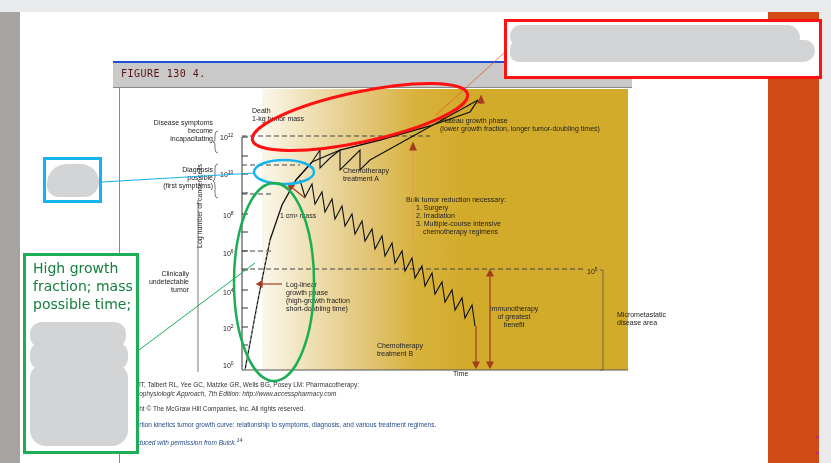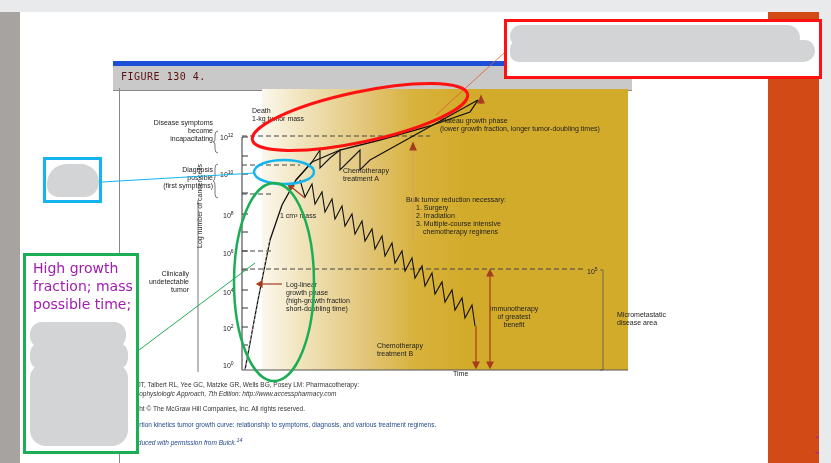--- a/index.html
+++ b/index.html
@@ -4,21 +4,21 @@
 <style>
   html,body{margin:0;padding:0;}
   body{width:831px;height:463px;position:relative;overflow:hidden;background:#e9eaec;font-family:"Liberation Sans",sans-serif;}
   .topbar{position:absolute;left:0;top:0;width:831px;height:12px;background:#e9eaec;border-bottom:1px solid #d0d0d0;}
   .leftgray{position:absolute;left:0;top:12px;width:20px;height:451px;background:#a6a3a1;}
   .slide{position:absolute;left:20px;top:12px;width:798px;height:451px;background:#fff;}
   .orange{position:absolute;left:768px;top:12px;width:51px;height:451px;background:#d24a15;}
   .slide-num{position:absolute;left:768px;top:432px;width:42px;text-align:center;color:#a21caf;font-size:24px;line-height:28px;font-family:"DejaVu Sans",sans-serif;font-weight:300;padding-left:40px;}
   .rightedge{position:absolute;left:819px;top:12px;width:12px;height:451px;background:#e9eaec;}
 
-  .fig-header{position:absolute;left:113px;top:61px;width:519px;height:24px;background:#c9c9c9;border-top:5px solid #1d4ed8;border-bottom:1px solid #888;}
+  .fig-header{position:absolute;left:113px;top:61px;width:519px;height:24px;background:#c9c9c9;border-top:2px solid #1d4ed8;border-bottom:1px solid #888;}
   .fig-title{position:absolute;left:8px;top:5px;font-size:10px;color:#5a1010;font-family:"DejaVu Sans Mono",monospace;letter-spacing:0.5px;}
 
   .left-divider{position:absolute;left:119px;top:88px;width:1px;height:375px;background:#888;}
 
   .plot-bg{position:absolute;left:262px;top:89px;width:366px;height:281px;
      background:linear-gradient(90deg,#fbf7ec 0%,#f0e2b8 12%,#e2c67a 28%,#d8b23c 42%,#d3ab2b 55%,#d3ab2b 100%);}
 
   .ann{position:absolute;font-size:7px;color:#222;line-height:8px;}
   .ann.r{text-align:right;}
   .tick{position:absolute;font-size:7px;color:#222;}
@@ -26,21 +26,21 @@
   .yaxis-label{position:absolute;left:196px;top:248px;transform:rotate(-90deg);transform-origin:left top;font-size:7px;color:#222;white-space:nowrap;}
 
   .caption{position:absolute;left:132px;font-size:6.5px;color:#333;white-space:nowrap;}
   .caption.it{font-style:italic;}
   .caption.blue{color:#244a8a;}
 
   .redbox{position:absolute;left:504px;top:19px;width:318px;height:60px;border:3px solid #f11;background:#fff;box-sizing:border-box;}
   .blob{position:absolute;background:#d3d4d6;}
   .bluebox{position:absolute;left:43px;top:157px;width:59px;height:46px;border:3px solid #16b4ee;box-sizing:border-box;background:#fff;}
   .greenbox{position:absolute;left:23px;top:253px;width:116px;height:201px;border:3px solid #1cae55;box-sizing:border-box;background:#fff;}
-  .greentext{position:absolute;left:7px;top:3px;font-size:14px;line-height:18px;color:#a21caf;font-family:"DejaVu Sans",sans-serif;}
+  .greentext{position:absolute;left:7px;top:3px;font-size:14px;line-height:18px;color:#15803d;font-family:"DejaVu Sans",sans-serif;}
   svg.overlay{position:absolute;left:0;top:0;}
 </style>
 </head>
 <body>
 
 <div class="topbar"></div>
 <div class="leftgray"></div>
 <div class="slide"></div>
 <div class="orange"></div>
 <div class="slide-num">37</div>

